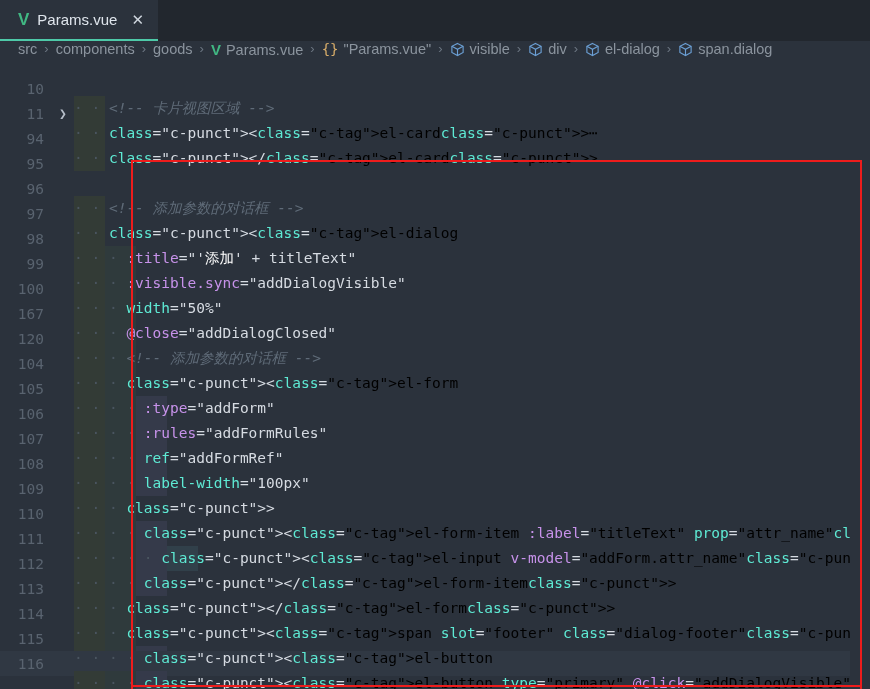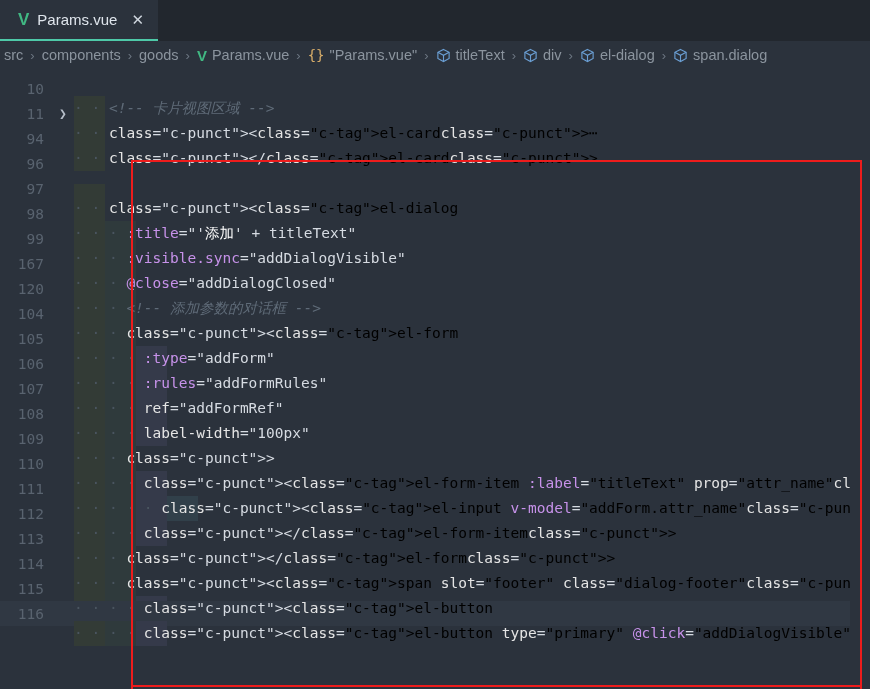--- a/index.html
+++ b/index.html
@@ -48,22 +48,22 @@
     font-family: "Liberation Sans", sans-serif;
     margin-left: 6px;
     line-height: 1;
   }
 
   
   .breadcrumb {
     position: absolute; left: 0; top: 41px;
     width: 870px; height: 28px;
     background: #2b323c;
-    display: flex; align-items: center;
-    padding-left: 4px;
+    display: flex; align-items: flex-start;
+    padding-left: 18px;
     box-sizing: border-box;
     font-family: "Liberation Sans", sans-serif;
     font-size: 14.5px;
     color: #8b949e;
     white-space: nowrap;
     overflow: hidden;
   }
   .bc-item { display: inline-flex; align-items: center; gap: 5px; }
   .bc-sep { color: #6c7682; margin: 0 7px; font-size: 13px; }
   .bc-cube { display: inline-block; line-height: 0; }
@@ -117,21 +117,21 @@
     position: absolute; top: 0; height: 25px;
     pointer-events: none;
   }
   .ind.g1 { left: 0px;  width: 31px;  background: #333b36; }
   .ind.g2 { left: 31px; width: 31px;  background: #2f3a3c; }
   .ind.g3 { left: 62px; width: 31px;  background: #353a4a; }
   .ind.g4 { left: 93px; width: 31px;  background: #31404a; }
 
   .txt { position: relative; z-index: 2; }
   .c-attr    { color: #c792ea; text-align: center; }
-  .c-attr2   { color: #e5e5e5; }
+  .c-attr2   { color: #5eead4; }
   .c-comment { color: #5f6b78; font-style: italic; }
   .c-plain   { color: #d6dbe2; }
   .c-cn      { color: #ffffff; }
   .c-dot     { color: #4a5560; }
 
   
   .redbox {
     position: absolute;
     border: 2px solid #ee1c1c;
     border-bottom: none;
@@ -179,21 +179,21 @@
       <span class="bc-item">
         <span class="bc-brace">{}</span>
         <span>"Params.vue"</span>
       </span>
       <span class="bc-sep">›</span>
       <span class="bc-item">
         <span class="bc-cube"><svg width="15" height="15" viewBox="0 0 16 16">
             <path d="M8 1.5 L14 4.6 L14 11.2 L8 14.4 L2 11.2 L2 4.6 Z" fill="none" stroke="#6b9fd4" stroke-width="1.2"></path>
             <path d="M2 4.6 L8 7.8 L14 4.6 M8 7.8 L8 14.4" fill="none" stroke="#6b9fd4" stroke-width="1.2"></path>
           </svg></span>
-        <span>titleText</span>
+        <span>visible</span>
       </span>
       <span class="bc-sep">›</span>
       <span class="bc-item">
         <span class="bc-cube"><svg width="15" height="15" viewBox="0 0 16 16">
             <path d="M8 1.5 L14 4.6 L14 11.2 L8 14.4 L2 11.2 L2 4.6 Z" fill="none" stroke="#6b9fd4" stroke-width="1.2"></path>
             <path d="M2 4.6 L8 7.8 L14 4.6 M8 7.8 L8 14.4" fill="none" stroke="#6b9fd4" stroke-width="1.2"></path>
           </svg></span>
         <span>div</span>
       </span>
       <span class="bc-sep">›</span>
@@ -211,24 +211,26 @@
             <path d="M2 4.6 L8 7.8 L14 4.6 M8 7.8 L8 14.4" fill="none" stroke="#6b9fd4" stroke-width="1.2"></path>
           </svg></span>
         <span>span.dialog</span>
       </span>
     </div>
 
   <div class="editor" id="editor">
       <div class="code-line"><div class="lineno">10</div><div class="fold"></div><div class="code-text"><span class="ind g1"></span><span class="txt"><span class="c-dot">· · </span><span class="c-comment">&lt;!-- 卡片视图区域 --&gt;</span></span></div></div>
       <div class="code-line"><div class="lineno">11</div><div class="fold arrow">❯</div><div class="code-text"><span class="ind g1"></span><span class="txt"><span class="c-dot">· · </span><span class="c-plain"><span <span="" class="c-attr2">class</span><span class="c-plain">=</span>"c-punct"&gt;&lt;</span><span <span="" class="c-attr2">class</span><span class="c-plain">=</span>"c-tag"&gt;el-card</span><span <span="" class="c-attr2">class</span><span class="c-plain">=</span>"c-punct"&gt;&gt;⋯</div></div>
       <div class="code-line"><div class="lineno">94</div><div class="fold"></div><div class="code-text"><span class="ind g1"></span><span class="txt"><span class="c-dot">· · </span><span class="c-plain"><span <span="" class="c-attr2">class</span><span class="c-plain">=</span>"c-punct"&gt;&lt;/</span><span <span="" class="c-attr2">class</span><span class="c-plain">=</span>"c-tag"&gt;el-card</span><span <span="" class="c-attr2">class</span><span class="c-plain">=</span>"c-punct"&gt;&gt;</div></div>
-      <div class="code-line"><div class="lineno">96</div><div class="fold"></div><div class="code-text"><span class="ind g1"></span></div></div>
+      <div class="code-line"><div class="lineno">95</div><div class="fold"></div><div class="code-text"><span class="txt"></span></div></div>
+      <div class="code-line"><div class="lineno">96</div><div class="fold"></div><div class="code-text"><span class="ind g1"></span><span class="txt"><span class="c-dot">· · </span><span class="c-comment">&lt;!-- 添加参数的对话框 --&gt;</span></span></div></div>
       <div class="code-line"><div class="lineno">97</div><div class="fold"></div><div class="code-text"><span class="ind g1"></span><span class="txt"><span class="c-dot">· · </span><span class="c-plain"><span <span="" class="c-attr2">class</span><span class="c-plain">=</span>"c-punct"&gt;&lt;</span><span <span="" class="c-attr2">class</span><span class="c-plain">=</span>"c-tag"&gt;el-dialog</span></div></div>
       <div class="code-line"><div class="lineno">98</div><div class="fold"></div><div class="code-text"><span class="ind g1"></span><span class="ind g2"></span><span class="txt"><span class="c-dot">· · · </span><span class="c-plain"><span class="c-attr">:title</span><span class="c-plain">=</span>"'<span class="c-cn">添加</span>' + titleText"</span></span></div></div>
       <div class="code-line"><div class="lineno">99</div><div class="fold"></div><div class="code-text"><span class="ind g1"></span><span class="ind g2"></span><span class="txt"><span class="c-dot">· · · </span><span class="c-plain"><span class="c-attr">:visible.sync</span><span class="c-plain">=</span>"addDialogVisible"</span></span></div></div>
+      <div class="code-line"><div class="lineno">100</div><div class="fold"></div><div class="code-text"><span class="ind g1"></span><span class="ind g2"></span><span class="txt"><span class="c-dot">· · · </span><span class="c-plain"><span class="c-attr2">width</span><span class="c-plain">=</span>"50%"</span></span></div></div>
       <div class="code-line"><div class="lineno">167</div><div class="fold"></div><div class="code-text"><span class="ind g1"></span><span class="ind g2"></span><span class="txt"><span class="c-dot">· · · </span><span class="c-plain"><span class="c-attr">@close</span><span class="c-plain">=</span>"addDialogClosed"</span></span></div></div>
       <div class="code-line"><div class="lineno">120</div><div class="fold"></div><div class="code-text"><span class="ind g1"></span><span class="ind g2"></span><span class="txt"><span class="c-dot">· · · </span><span class="c-comment">&lt;!-- 添加参数的对话框 --&gt;</span></span></div></div>
       <div class="code-line"><div class="lineno">104</div><div class="fold"></div><div class="code-text"><span class="ind g1"></span><span class="ind g2"></span><span class="txt"><span class="c-dot">· · · </span><span class="c-plain"><span <span="" class="c-attr2">class</span><span class="c-plain">=</span>"c-punct"&gt;&lt;</span><span <span="" class="c-attr2">class</span><span class="c-plain">=</span>"c-tag"&gt;el-form</span></div></div>
       <div class="code-line"><div class="lineno">105</div><div class="fold"></div><div class="code-text"><span class="ind g1"></span><span class="ind g2"></span><span class="ind g3"></span><span class="txt"><span class="c-dot">· · · · </span><span class="c-plain"><span class="c-attr">:type</span><span class="c-plain">=</span>"addForm"</span></span></div></div>
       <div class="code-line"><div class="lineno">106</div><div class="fold"></div><div class="code-text"><span class="ind g1"></span><span class="ind g2"></span><span class="ind g3"></span><span class="txt"><span class="c-dot">· · · · </span><span class="c-plain"><span class="c-attr">:rules</span><span class="c-plain">=</span>"addFormRules"</span></span></div></div>
       <div class="code-line"><div class="lineno">107</div><div class="fold"></div><div class="code-text"><span class="ind g1"></span><span class="ind g2"></span><span class="ind g3"></span><span class="txt"><span class="c-dot">· · · · </span><span class="c-plain"><span class="c-attr2">ref</span><span class="c-plain">=</span>"addFormRef"</span></span></div></div>
       <div class="code-line"><div class="lineno">108</div><div class="fold"></div><div class="code-text"><span class="ind g1"></span><span class="ind g2"></span><span class="ind g3"></span><span class="txt"><span class="c-dot">· · · · </span><span class="c-plain"><span class="c-attr2">label-width</span><span class="c-plain">=</span>"100px"</span></span></div></div>
       <div class="code-line"><div class="lineno">109</div><div class="fold"></div><div class="code-text"><span class="ind g1"></span><span class="ind g2"></span><span class="txt"><span class="c-dot">· · · </span><span class="c-plain"><span <span="" class="c-attr2">class</span><span class="c-plain">=</span>"c-punct"&gt;&gt;</span></span></div></div>
       <div class="code-line"><div class="lineno">110</div><div class="fold"></div><div class="code-text"><span class="ind g1"></span><span class="ind g2"></span><span class="ind g3"></span><span class="txt"><span class="c-dot">· · · · </span><span class="c-plain"><span <span="" class="c-attr2">class</span><span class="c-plain">=</span>"c-punct"&gt;&lt;</span><span <span="" class="c-attr2">class</span><span class="c-plain">=</span>"c-tag"&gt;el-form-item</span> <span class="c-attr">:label</span><span class="c-plain">=</span>"titleText" <span class="c-attr2">prop</span><span class="c-plain">=</span>"attr_name"<span <span="" class="c-attr2">class</span>"c-punct"&gt;&gt;</div></div>
       <div class="code-line"><div class="lineno">111</div><div class="fold"></div><div class="code-text"><span class="ind g1"></span><span class="ind g2"></span><span class="ind g3"></span><span class="ind g4"></span><span class="txt"><span class="c-dot">· · · · · </span><span class="c-plain"><span <span="" class="c-attr2">class</span><span class="c-plain">=</span>"c-punct"&gt;&lt;</span><span <span="" class="c-attr2">class</span><span class="c-plain">=</span>"c-tag"&gt;el-input</span> <span class="c-attr">v-model</span><span class="c-plain">=</span>"addForm.attr_name"<span <span="" class="c-attr2">class</span><span class="c-plain">=</span>"c-punct"&gt;&gt;"c-punct"&gt;&lt;/"c-tag"&gt;el-input"c-punct"&gt;&gt;</div></div>

